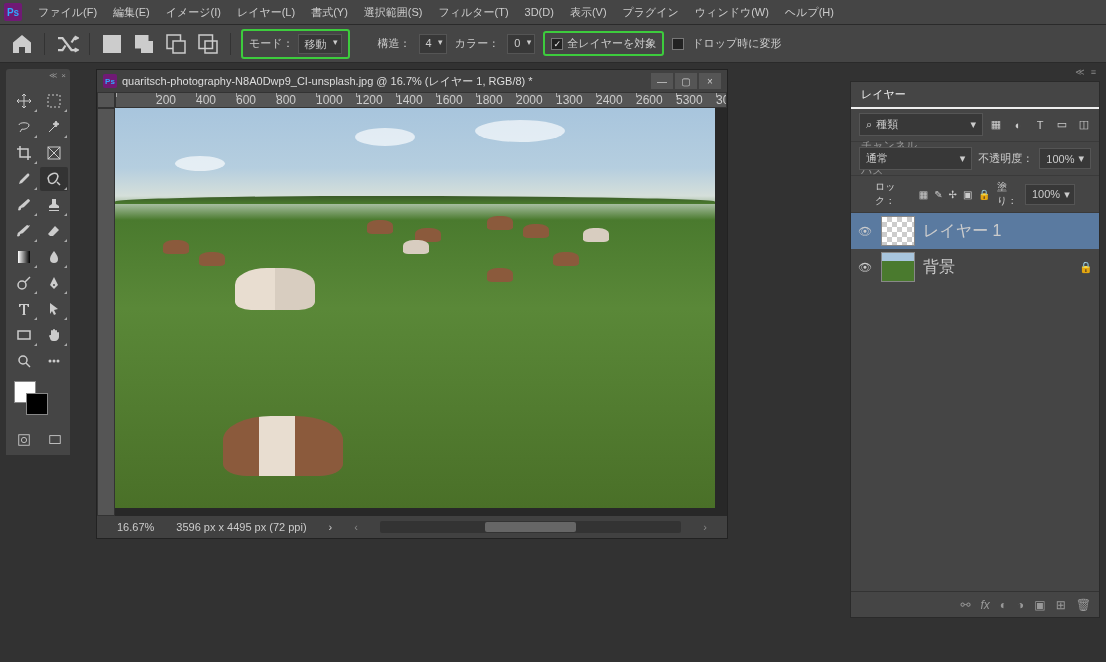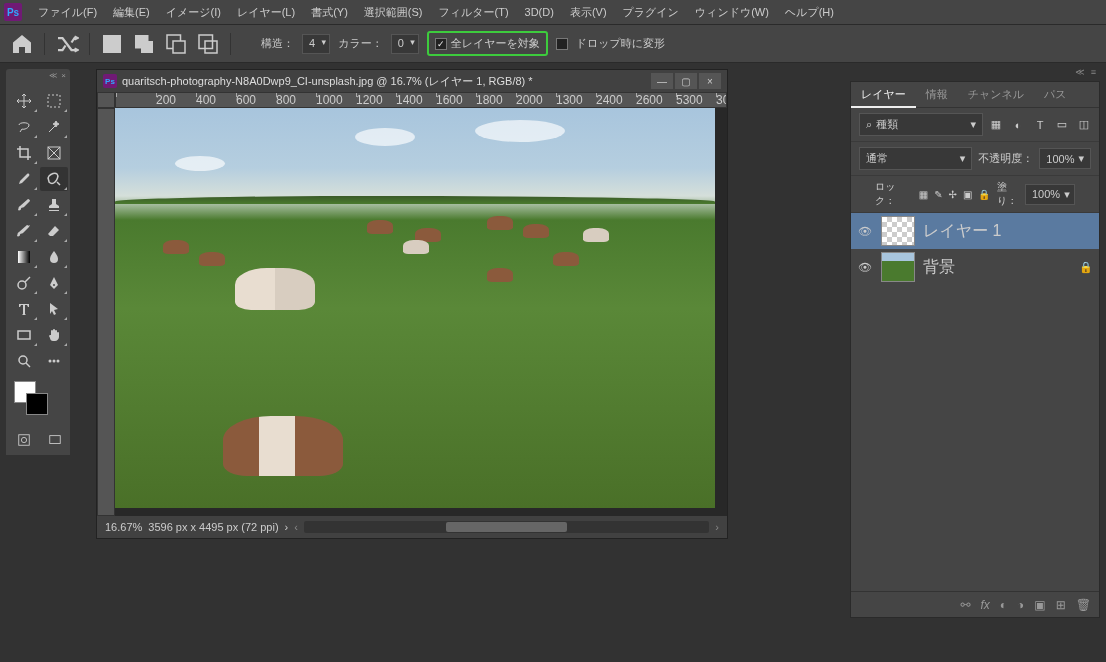--- a/index.html
+++ b/index.html
@@ -48,28 +48,28 @@
 .canvas-body { flex: 1; display: flex; overflow: hidden; }
 .ruler-v { width: 18px; background: #555; border:1px solid #333;}
 .canvas-inner { flex: 1; background: #282828; display: flex; align-items: flex-start; justify-content: flex-start; overflow: hidden; position:relative;}
 .photo { width: 600px; height: 400px; background: linear-gradient(to bottom, #a8c5dd 0%, #b5cedf 15%, #d5dfda 22%, #4a7a2e 28%, #5a8838 50%, #4a7028 100%); position: relative; overflow:hidden;}
 .hill{position:absolute;top:22%;left:0;right:0;height:8px;background:linear-gradient(to bottom,#3a5a28,#4a7a2e);border-radius:60% 80% 0 0 / 100% 100% 0 0;}
 .cloud{position:absolute;background:rgba(255,255,255,0.65);border-radius:50%;}
 .cow { position: absolute; border-radius: 40% 40% 20% 20%; }
 .cow.big{width:120px;height:60px;background:linear-gradient(90deg,#8b5a3c 30%,#e8ddd0 30%,#e8ddd0 60%,#8b5a3c 60%);bottom:8%;left:18%;}
 .cow.mid{width:80px;height:42px;background:linear-gradient(90deg,#e8ddd0 50%,#d8cdc0 50%);top:40%;left:20%;}
 .cow.sm{width:26px;height:14px;background:#8b5a3c;}
-.doc-status { height: 22px; background: #414141; display: flex; align-items: center; padding: 0 8px; gap: 6px; font-size: 11px; }
+.doc-status { height: 22px; background: #414141; display: flex; align-items: center; padding: 0 20px; gap: 22px; font-size: 11px; }
 .doc-status .scrollbar{flex:1;height:12px;background:#333;border-radius:2px;position:relative;}
 .doc-status .scrollbar::after{content:"";position:absolute;left:35%;top:1px;width:30%;height:10px;background:#666;border-radius:2px;}
 
 .panels { width: 262px; padding: 4px 6px; }
 .panel-head { height: 14px; display:flex; justify-content:flex-end; gap:6px; color:#888; font-size:9px; padding:0 4px;}
 .panel { background: #454545; border: 1px solid #2a2a2a; }
-.panel-tabs { display: flex; height: 26px; border-bottom: 1px solid #333; }
+.panel-tabs { display: flex; height: 26px; border-bottom: 1px solid #333; flex-direction: column; }
 .ptab { padding: 5px 10px; font-size: 11px; color: #999; }
 .ptab.active { background: #454545; color: #eee; border-bottom: 2px solid #eee; margin-bottom:-1px;}
 .panel-row { display: flex; align-items: center; padding: 5px 8px; gap: 6px; border-bottom: 1px solid #3a3a3a; }
 .filter-sel { flex:1; background: #383838; border: 1px solid #555; color: #ccc; padding: 3px 6px; font-size: 11px; display:flex; align-items:center; gap:4px;}
 .filter-icons { display: flex; gap: 8px; }
 .filter-icons span{width:14px;height:14px;display:flex;align-items:center;justify-content:center;color:#ccc;}
 .layer-row { display: flex; align-items: center; padding: 3px 6px; gap: 8px; }
 .layer-row.selected { background: #5a7aa0; }
 .eye { width: 16px; text-align: center; }
 .layer-thumb { width: 34px; height: 30px; border: 1px solid #888; background: #fff; position:relative; overflow:hidden;}
@@ -133,20 +133,24 @@
         <rect x="6" y="6" width="8" height="8" fill="#454545"></rect>
       </svg>
     </div>
   <div class="opt-btn">
       <svg viewBox="0 0 16 16" fill="none" stroke="#ccc">
         <rect x="2" y="2" width="9" height="9"></rect>
         <rect x="6" y="6" width="8" height="8"></rect>
       </svg>
     </div>
   <div class="opt-sep"></div>
+  <div class="opt-group highlighted">
+    <span class="opt-label">モード：</span>
+    <div class="opt-select">移動</div>
+  </div>
   <div style="width:12px"></div>
   <span class="opt-label">構造：</span>
   <div class="opt-select">4</div>
   <span class="opt-label">カラー：</span>
   <div class="opt-select">0</div>
   <div class="opt-group highlighted">
     <span class="checkbox">✓</span>
     <span class="opt-label">全レイヤーを対象</span>
   </div>
   <span class="checkbox"></span>

